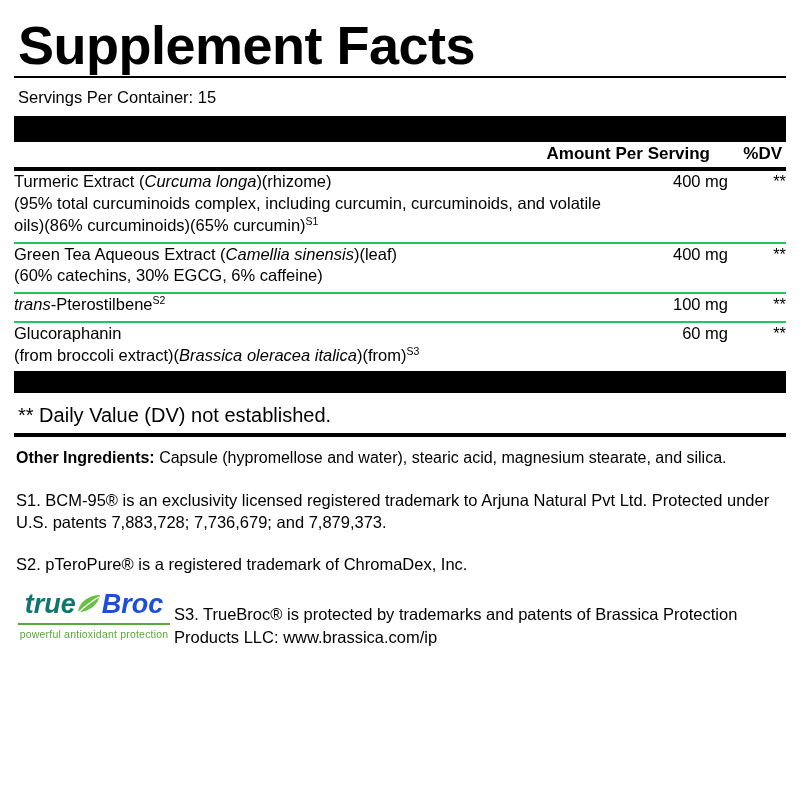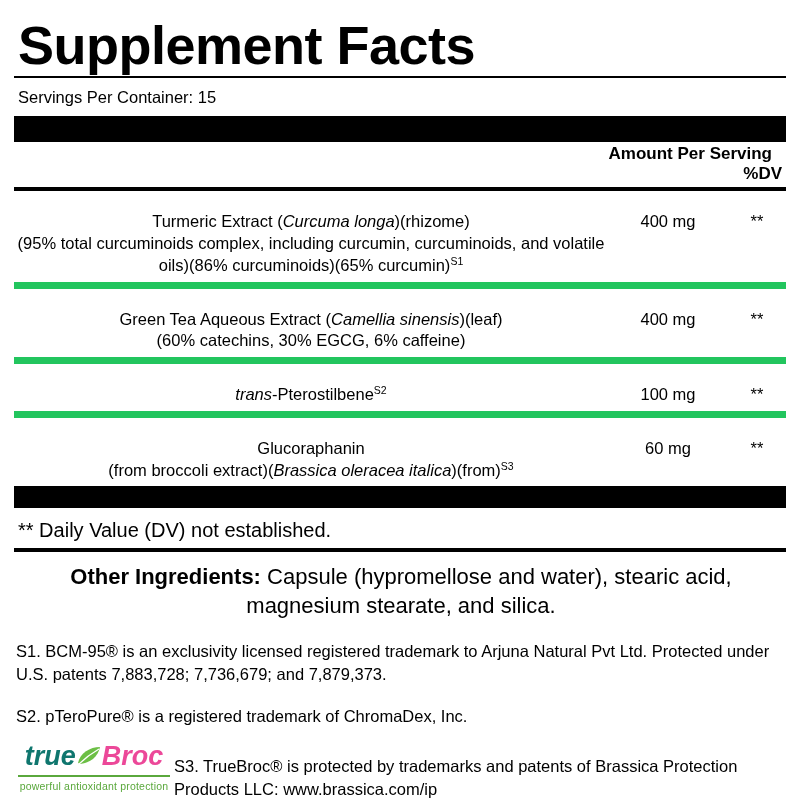--- a/index.html
+++ b/index.html
@@ -47,75 +47,72 @@
     background: #000;
     height: 26px;
   }
   .hdr-row {
     display: flex;
     align-items: flex-end;
     justify-content: flex-end;
     font-size: 17px;
     font-weight: bold;
     padding: 2px 0 3px 0;
-    flex-direction: column;
   }
   .hdr-amount {
     margin-right: 14px;
   }
   .hdr-dv {
     width: 58px;
     text-align: right;
     padding-right: 4px;
   }
   table.facts {
     width: 100%;
     border-collapse: collapse;
     table-layout: fixed;
   }
   table.facts td {
     vertical-align: top;
-    padding: 20px 0 5px 0;
+    padding: 0 0 5px 0;
     font-size: 16.5px;
     line-height: 1.32;
-    text-align: center;
   }
   td.name {
     padding-left: 4px;
   }
   td.amt {
     width: 120px;
     text-align: right;
     white-space: nowrap;
     padding-right: 14px;
   }
   td.dv {
     width: 58px;
     text-align: right;
     padding-right: 4px;
     white-space: nowrap;
   }
   tr.row-div td {
-    border-top: 7px solid #22c55e;
+    border-top: 2px solid #22c55e;
   }
   .ital { font-style: italic; }
   sup {
     font-size: 10.5px;
     vertical-align: super;
     line-height: 0;
   }
   .footnote-row {
     font-size: 20px;
     padding: 11px 0 6px 4px;
   }
   .other {
-    font-size: 22px;
+    font-size: 16px;
     line-height: 1.32;
     margin: 10px 0 4px 2px;
-    text-align: center;
   }
   .other b { font-weight: bold; }
   .note {
     font-size: 16.5px;
     line-height: 1.35;
     margin: 20px 0 0 2px;
   }
   .bottom-area {
     display: flex;
     align-items: flex-start;
@@ -126,21 +123,21 @@
     flex: 0 0 160px;
     text-align: center;
     padding-top: 2px;
   }
   .logo-word {
     font-size: 27px;
     line-height: 1;
     white-space: nowrap;
   }
   .logo-true { color: #0f766e; font-weight: bold; font-style: italic; margin-top: 18px; }
-  .logo-broc { color: #ec4899; font-weight: bold; font-style: italic; margin-top: 33px; }
+  .logo-broc { color: #1d4ed8; font-weight: bold; font-style: italic; margin-top: 33px; }
   .logo-tag {
     font-size: 10.5px;
     color: #5aa83c;
     margin-top: 3px;
     letter-spacing: 0.2px;
     white-space: nowrap;
   }
   .logo-leaf {
     display: inline-block;
     vertical-align: middle;

